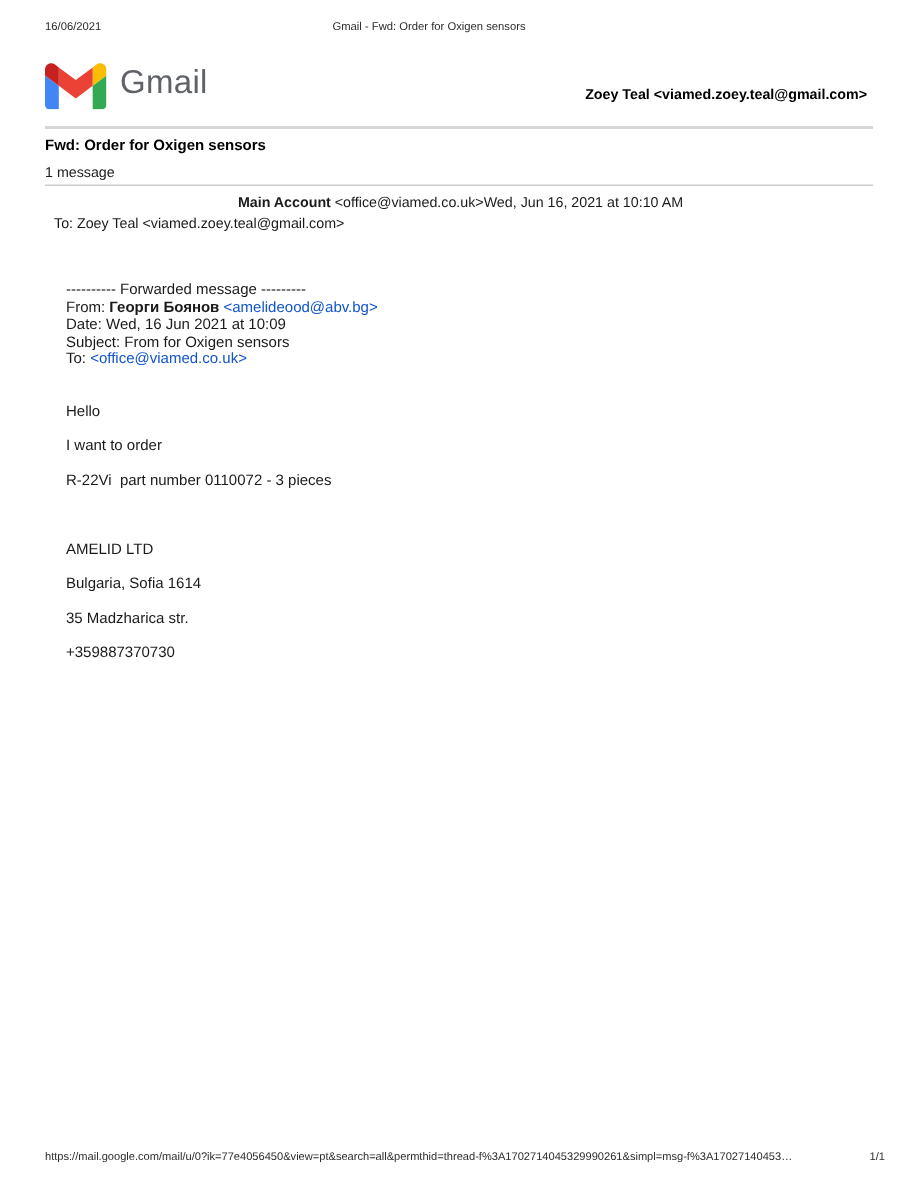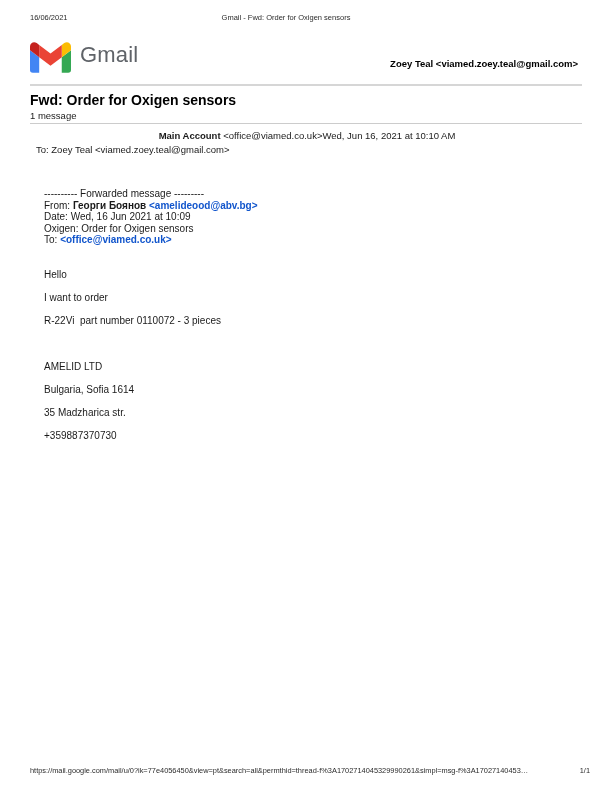--- a/index.html
+++ b/index.html
@@ -27,32 +27,32 @@
   .gmail-header { position:absolute; top:42px; left:30px; right:34px; height:34px;
     display:flex; }
   .gmail-logo { width:41px; height:31px; flex:0 0 auto; }
   .gmail-wordmark { font-size:22px; color:#5f6368; margin-left:9px; letter-spacing:0.2px; }
   .account-display { margin-left:auto; font-size:9.5px; font-weight:bold; color:#000;
     align-self:flex-end; padding-bottom:7px;margin-top:48px; }
 
   .rule-thick { position:absolute; left:30px; right:30px; top:84px; height:2px; background:#d6d6d6; }
   .rule-thin  { position:absolute; left:30px; right:30px; top:123px; height:1px; background:#cccccc; }
 
-  .subject { position:absolute; top:92px; left:30px; font-size:14px; font-weight:bold; color:#000; }
+  .subject { position:absolute; top:92px; left:30px; font-size:10px; font-weight:bold; color:#000; }
   .message-count { position:absolute; top:110px; left:30px; font-size:9.5px; color:#202020; }
 
   .msg-header { position:absolute; top:130px; left:36px; right:34px; font-size:9.5px; }
   .msg-header .row1 { display:flex; justify-content:center; }
   .from-name { font-weight:bold; }
   .msg-to { margin-top:2.5px; }
 
   .email-body { position:absolute; top:188px; left:44px; right:30px;
     font-size:10px; line-height:11.5px; }
   .line { height:11.5px; white-space:pre; }
-  .link { color:#1155cc; text-decoration:none;font-weight:bold; }
+  .link { color:#1155cc; text-decoration:none; }
   .bold { font-weight:bold; }
 </style>
 </head>
 <body>
 
 <div class="page">
 
   <div class="print-header">
     <span class="ph-date">16/06/2021</span>
     <span class="ph-title">Gmail - Fwd: Order for Oxigen sensors</span>
@@ -82,21 +82,21 @@
       <span><span class="from-name">Main Account</span><span style="white-space:pre;"> &lt;office@viamed.co.uk&gt;</span></span>
       <span>Wed, Jun 16, 2021 at 10:10 AM</span>
     </div>
     <div class="msg-to">To: Zoey Teal &lt;viamed.zoey.teal@gmail.com&gt;</div>
   </div>
 
   <div class="email-body">
     <div class="line">---------- Forwarded message ---------</div>
     <div class="line"><span>From: </span><span class="bold">Георги Боянов</span><a href="#" class="link"> &lt;amelideood@abv.bg&gt;</a></div>
     <div class="line">Date: Wed, 16 Jun 2021 at 10:09</div>
-    <div class="line">Oxigen: Order for Oxigen sensors</div>
+    <div class="line">Subject: From for Oxigen sensors</div>
     <div class="line"><span>To: </span><a href="#" class="link">&lt;office@viamed.co.uk&gt;</a></div>
     <div class="line"></div>
     <div class="line"></div>
     <div class="line">Hello</div>
     <div class="line"></div>
     <div class="line">I want to order</div>
     <div class="line"></div>
     <div class="line">R-22Vi  part number 0110072 - 3 pieces</div>
     <div class="line"></div>
     <div class="line"></div>

